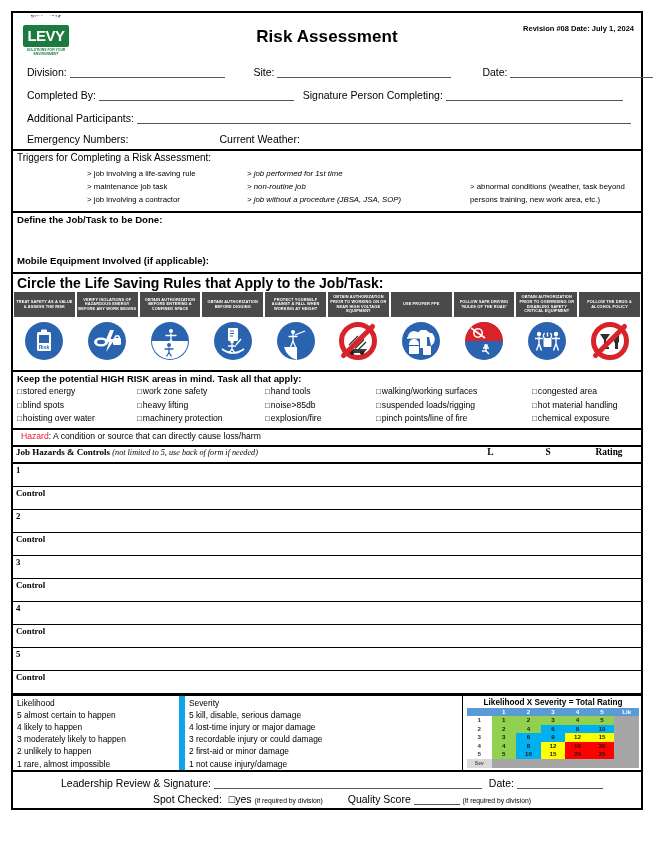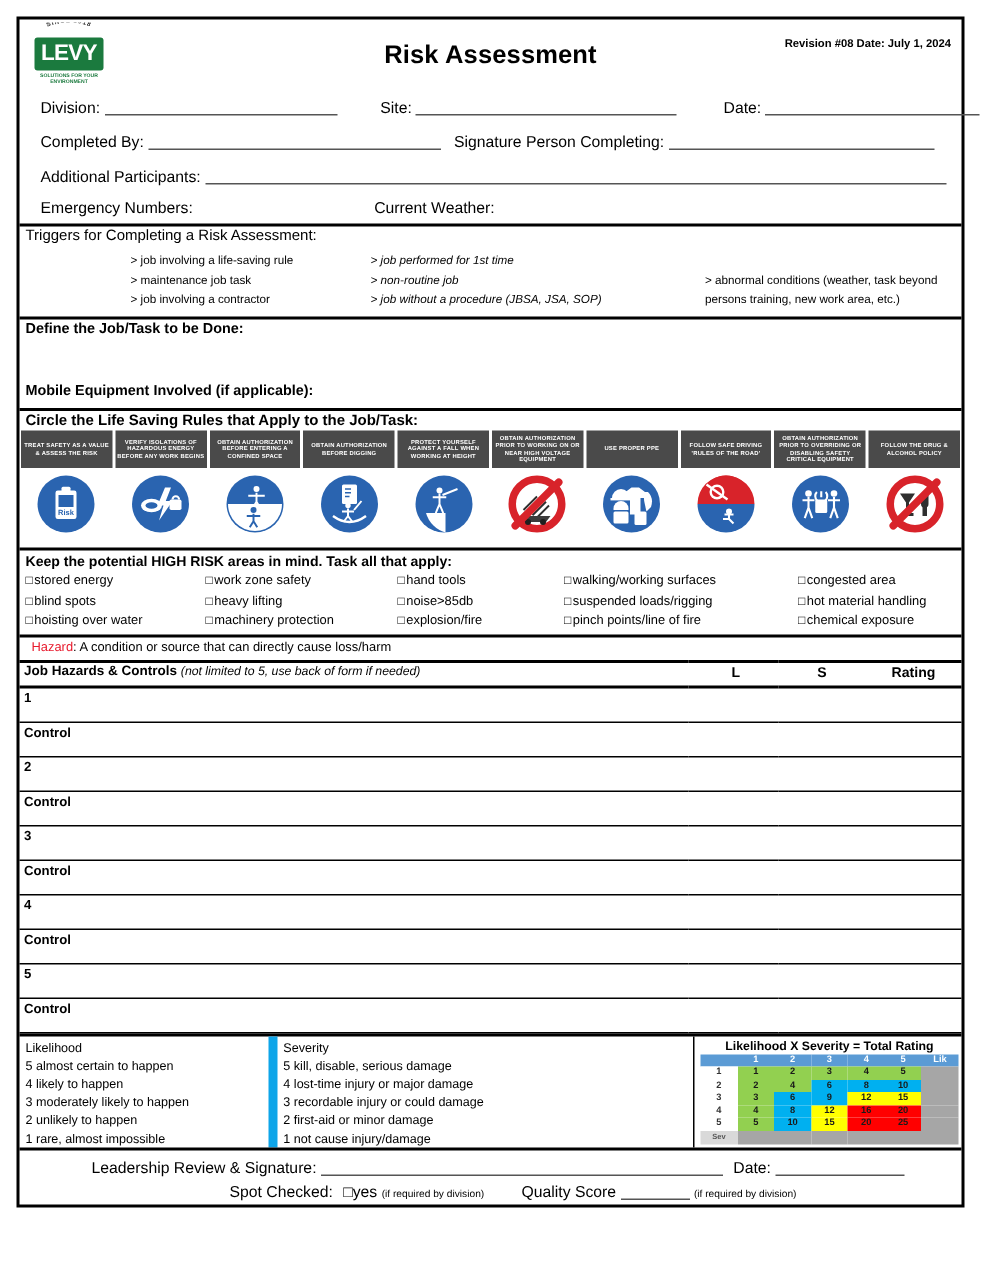--- a/index.html
+++ b/index.html
@@ -33,42 +33,42 @@
   .trig .col{position:absolute;font-size:7.8px;line-height:13px;}
   .trig .c1{left:74px;top:16px;}
   .trig .c2{left:234px;top:16px;font-style:italic;}
   .trig .c3{left:457px;top:29px;width:175px;}
 
   
   .define{height:41px;}
   .mobile{height:18px;}
 
   
-  .lsr-hd{font-size:10px;font-weight:bold;padding:1px 0 1px 4px;}
+  .lsr-hd{font-size:14px;font-weight:bold;padding:1px 0 1px 4px;}
   .lsr-strip{display:flex;width:100%;height:78px;}
   .lsr{flex:1 1 0;display:flex;flex-direction:column;align-items:center;padding:0 1px;box-sizing:border-box;}
   .lsr .cap{width:100%;background:#4a4a4a;color:#fff;font-size:3.9px;line-height:4.6px;font-weight:bold;
             text-align:center;padding:2px 1px;box-sizing:border-box;height:25px;display:flex;align-items:center;justify-content:center;
             letter-spacing:.15px;}
   .lsr .ico{margin-top:4px;width:40px;height:40px;}
 
   
   .hr-hd{font-size:9.4px;font-weight:bold;padding:1px 0 0 4px;}
   .hrgrid{display:grid;grid-template-columns:120px 128px 111px 156px auto;font-size:8.6px;line-height:13.5px;padding:1px 0 2px 4px;}
   .hrgrid span::before{content:"\25A1";font-size:8px;margin-right:1px;}
 
   
   .hz-hd{font-size:9.2px;font-weight:bold;padding:1px 0 0 4px;}
   .hz-sub{font-size:8.6px;padding:1px 0 1px 8px;position:relative;height:13px;}
   .hz-sub .red{color:#e8192c;font-weight:normal;}
   .hz-sub .grn{color:#00a64f;font-weight:bold;}
   .hz-sub .ctl{position:absolute;left:294px;top:1px;}
 
   
-  .tbl{width:100%;border-collapse:collapse;table-layout:fixed;}
+  .tbl{width:100%;border-collapse:collapse;table-layout:fixed;font-family:Liberation Serif, serif;}
   .tbl td{border:1px solid #000;font-size:8.8px;font-weight:bold;padding:1px 0 0 3px;height:21px;vertical-align:top;}
   .tbl .hdrow td{border:none;border-top:2px solid #000;border-bottom:2px solid #000;height:15px;padding-top:0;}
   .tbl .hdrow td.a{font-size:9px;}
   .tbl .hdrow td.a i{font-weight:normal;font-size:8.2px;font-style:italic;}
   .tbl .hdrow td.c{text-align:center;font-size:9.4px;}
   .tbl tr.row td{border-left:none;border-right:none;}
   .tbl td.cA{border-left:none;}
   .tbl td.cD{border-right:none;}
 
   
@@ -131,21 +131,21 @@
     <span class="ln" style="width:177px"></span>
   </div>
 
   <div class="frow">
     <span class="lbl">Additional Participants:</span>
     <span class="ln" style="width:494px"></span>
   </div>
 
   <div class="frow" style="height:19px;line-height:19px">
     <span class="lbl">Emergency Numbers:</span>
-    <span class="lbl" style="margin-left:118px">Current Weather:</span>
+    <span class="lbl" style="margin-left:88px">Current Weather:</span>
   </div>
 
   <div class="sec trig">
     <div class="t-hd">Triggers for Completing a Risk Assessment:</div>
     <div class="col c1">
       <div>&gt; job involving a life-saving rule</div>
       <div>&gt; maintenance job task</div>
       <div>&gt; job involving a contractor</div>
     </div>
     <div class="col c2">

